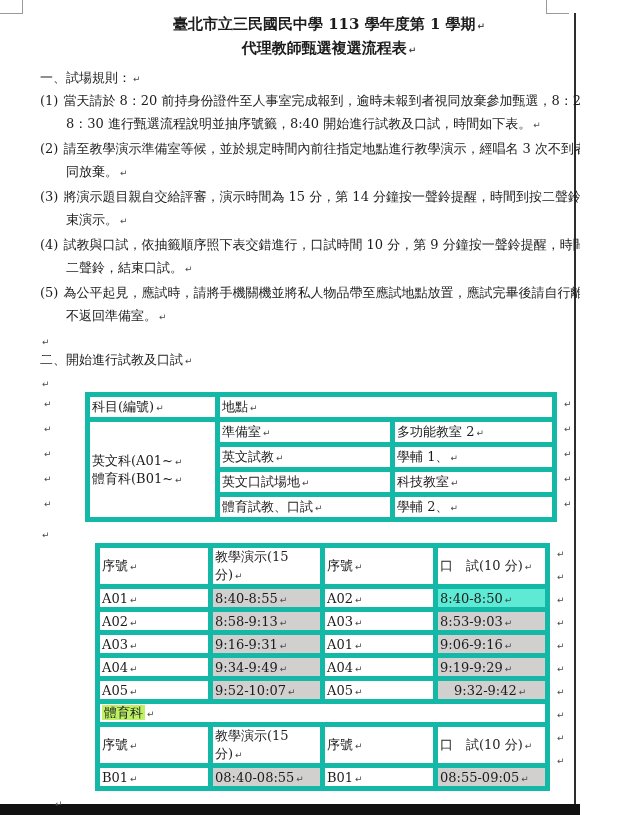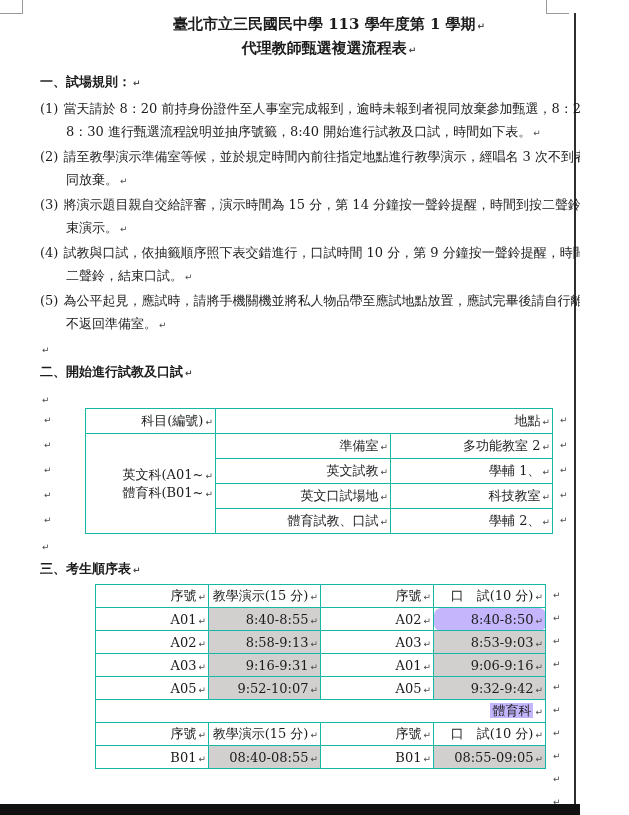--- a/index.html
+++ b/index.html
@@ -11,29 +11,29 @@
   .crop { position:absolute; width:23px; height:14px; }
   .crop.tl { left:0; top:0; border-right:1px solid #9a9a9a; border-bottom:1px solid #9a9a9a; }
   .crop.tr { right:11px; top:0; border-left:1px solid #9a9a9a; border-bottom:1px solid #9a9a9a; }
 
   .edge-right  { position:absolute; right:4px; top:13px; width:2px; bottom:10px; background:#2e2e2e; }
   .edge-bottom { position:absolute; left:0; right:0; bottom:0; height:11px; background:#111111; }
 
   .content { position:absolute; left:40px; top:13px; width:578px; }
 
   .title-line { text-align:center; font-weight:bold; font-size:15px; line-height:22px; }
-  .heading { font-size:13px; line-height:27px;font-weight:bold; }
+  .heading { font-size:13px; line-height:20px; }
   .rule { font-size:13px; line-height:23px; padding-left:26px; text-indent:-26px; }
   .rule .num { margin-right:5px; }
   .pline { line-height:21px; height:21px; }
 
   .pilcrow { font-family:"DejaVu Sans", sans-serif; font-size:9px; color:#4a4a4a; margin-left:2px; }
 
   table { border-collapse:collapse; table-layout:fixed; }
-  td { border:1px solid #14b8a6; text-align:right; font-size:13px; padding:0 2px; overflow:hidden; }
+  td { border:5px solid #14b8a6; text-align:left; font-size:13px; padding:0 2px; overflow:hidden; }
 
   
   .t2wrap { display:flex; align-items:flex-start; }
   .marks-col { display:block; }
   .marks-col span { display:block; height:25px; line-height:25px; }
   .marks-col.left { width:45px; padding-left:2px; }
   .marks-col.right { padding-left:5px; }
   .t2 { width:467px; border:1.5px solid #000; }
   .t2 td { height:25px; }
 
@@ -131,65 +131,68 @@
           <span class="pilcrow">↵</span>
           <span class="pilcrow">↵</span>
           <span class="pilcrow">↵</span>
           <span class="pilcrow">↵</span>
           <span class="pilcrow">↵</span>
         </div>
     </div>
 
     <div class="pline"><span class="pilcrow">↵</span></div>
 
-    <div class="heading">
-      <span>三、考生順序表</span><span class="pilcrow">↵</span>
-    </div>
 
     <div class="t3wrap">
       <table class="t3" id="t3">
         <colgroup>
             <col style="width:113px">
             <col style="width:112px">
             <col style="width:113px">
             <col style="width:112px">
           </colgroup>
         <tbody id="t3body">
             <tr>
               <td><span>序號</span><span class="pilcrow">↵</span></td>
               <td><span>教學演示(15 分)</span><span class="pilcrow">↵</span></td>
               <td><span>序號</span><span class="pilcrow">↵</span></td>
               <td><span>口　試(10 分)</span><span class="pilcrow">↵</span></td>
             </tr>
             <tr>
               <td><span>A01</span><span class="pilcrow">↵</span></td>
               <td style="background: rgb(210, 207, 207);"><span>8:40-8:55</span><span class="pilcrow">↵</span></td>
               <td><span>A02</span><span class="pilcrow">↵</span></td>
-              <td style="background: #c4b5fd; border-radius: 7px;"><span>8:40-8:50</span><span class="pilcrow">↵</span></td>
+              <td style="background: #5eead4; border-radius: 7px;"><span>8:40-8:50</span><span class="pilcrow">↵</span></td>
             </tr>
             <tr>
               <td><span>A02</span><span class="pilcrow">↵</span></td>
               <td style="background: rgb(210, 207, 207);"><span>8:58-9:13</span><span class="pilcrow">↵</span></td>
               <td><span>A03</span><span class="pilcrow">↵</span></td>
               <td style="background: rgb(210, 207, 207);"><span>8:53-9:03</span><span class="pilcrow">↵</span></td>
             </tr>
             <tr>
               <td><span>A03</span><span class="pilcrow">↵</span></td>
               <td style="background: rgb(210, 207, 207);"><span>9:16-9:31</span><span class="pilcrow">↵</span></td>
               <td><span>A01</span><span class="pilcrow">↵</span></td>
               <td style="background: rgb(210, 207, 207);"><span>9:06-9:16</span><span class="pilcrow">↵</span></td>
             </tr>
             <tr>
+              <td><span>A04</span><span class="pilcrow">↵</span></td>
+              <td style="background: rgb(210, 207, 207);"><span>9:34-9:49</span><span class="pilcrow">↵</span></td>
+              <td><span>A04</span><span class="pilcrow">↵</span></td>
+              <td style="background: rgb(210, 207, 207);"><span>9:19-9:29</span><span class="pilcrow">↵</span></td>
+            </tr>
+            <tr>
               <td><span>A05</span><span class="pilcrow">↵</span></td>
               <td style="background: rgb(210, 207, 207);"><span>9:52-10:07</span><span class="pilcrow">↵</span></td>
               <td><span>A05</span><span class="pilcrow">↵</span></td>
               <td style="background: rgb(210, 207, 207); padding-left: 16px;"><span>9:32-9:42</span><span class="pilcrow">↵</span></td>
             </tr>
             <tr>
-              <td colspan="4"><span class="subject-hl" style="background: #c4b5fd;">體育科</span><span class="pilcrow">↵</span></td>
+              <td colspan="4"><span class="subject-hl" style="background: #bef264;">體育科</span><span class="pilcrow">↵</span></td>
             </tr>
             <tr>
               <td><span>序號</span><span class="pilcrow">↵</span></td>
               <td><span>教學演示(15 分)</span><span class="pilcrow">↵</span></td>
               <td><span>序號</span><span class="pilcrow">↵</span></td>
               <td><span>口　試(10 分)</span><span class="pilcrow">↵</span></td>
             </tr>
             <tr>
               <td><span>B01</span><span class="pilcrow">↵</span></td>
               <td style="background: rgb(210, 207, 207);"><span>08:40-08:55</span><span class="pilcrow">↵</span></td>

